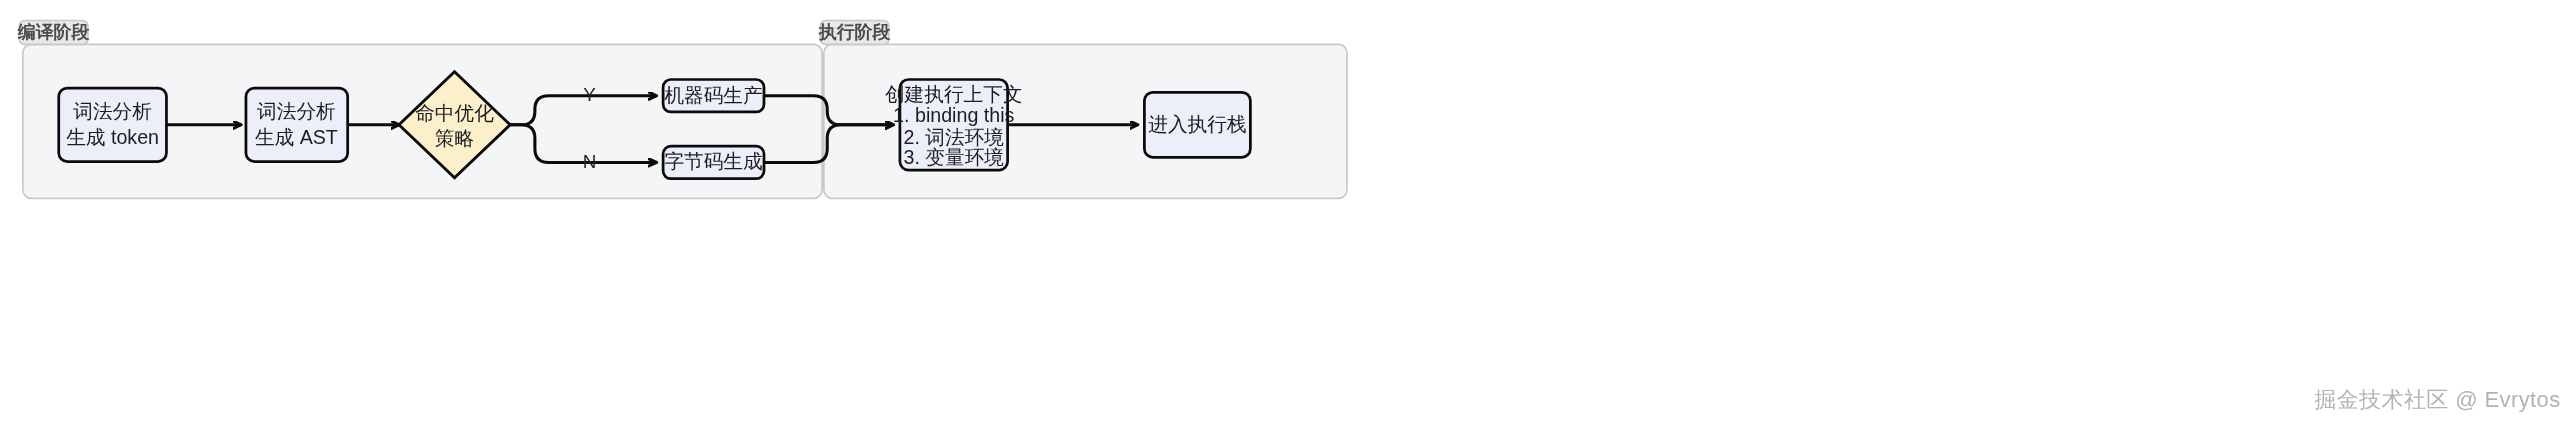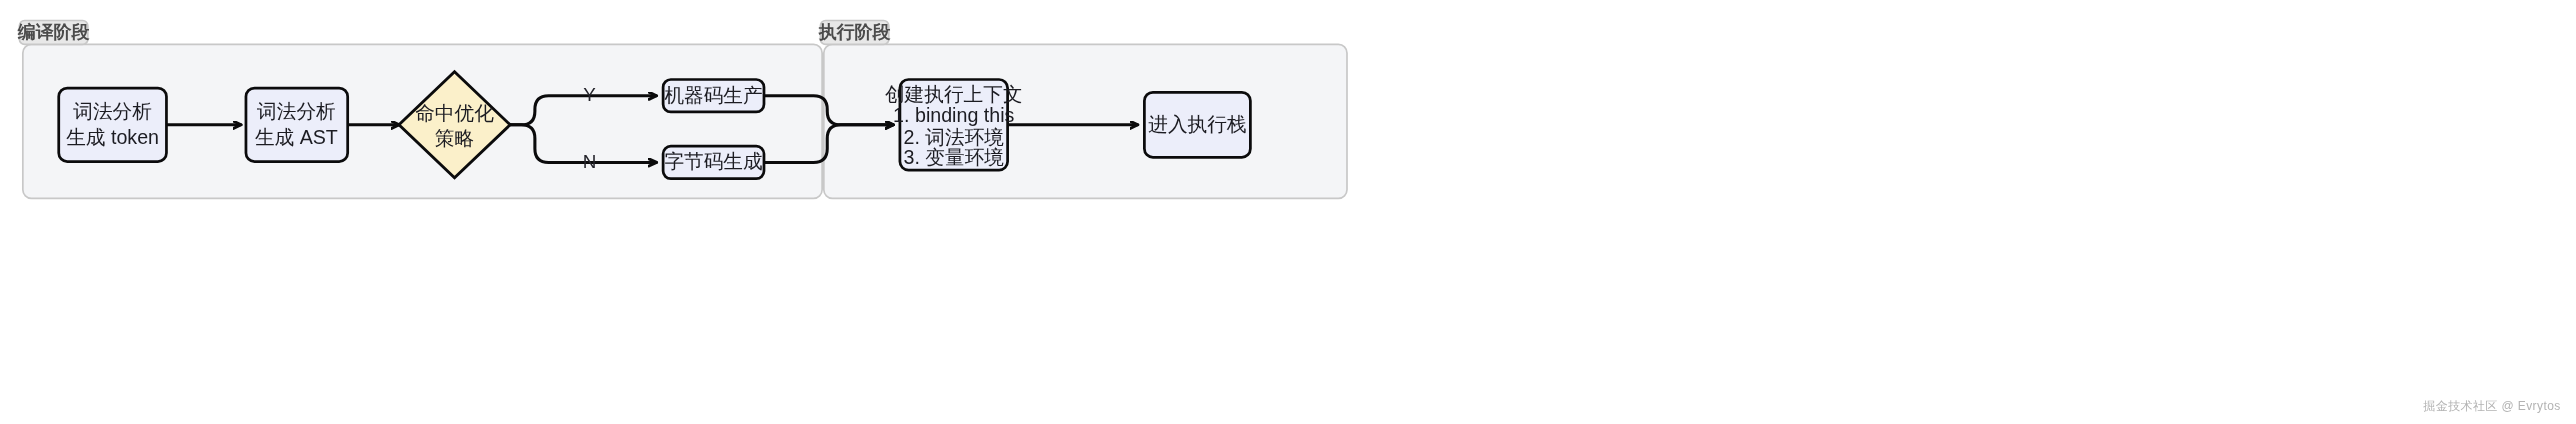--- a/index.html
+++ b/index.html
@@ -74,21 +74,21 @@
     font-size: 22px;
     fill: #24242b;
     text-anchor: middle;
     dominant-baseline: middle;
   }
   .watermark {
     position: absolute;
     right: 15.4px;
     bottom: 8.6px;
     font-family: "Liberation Sans", "DejaVu Sans", sans-serif;
-    font-size: 12px;
+    font-size: 22px;
     color: #b3b3b3;
     letter-spacing: 0.4px;
     white-space: nowrap;
   }
 </style>
 </head>
 <body>
 
 <div id="diagram-root">
 

